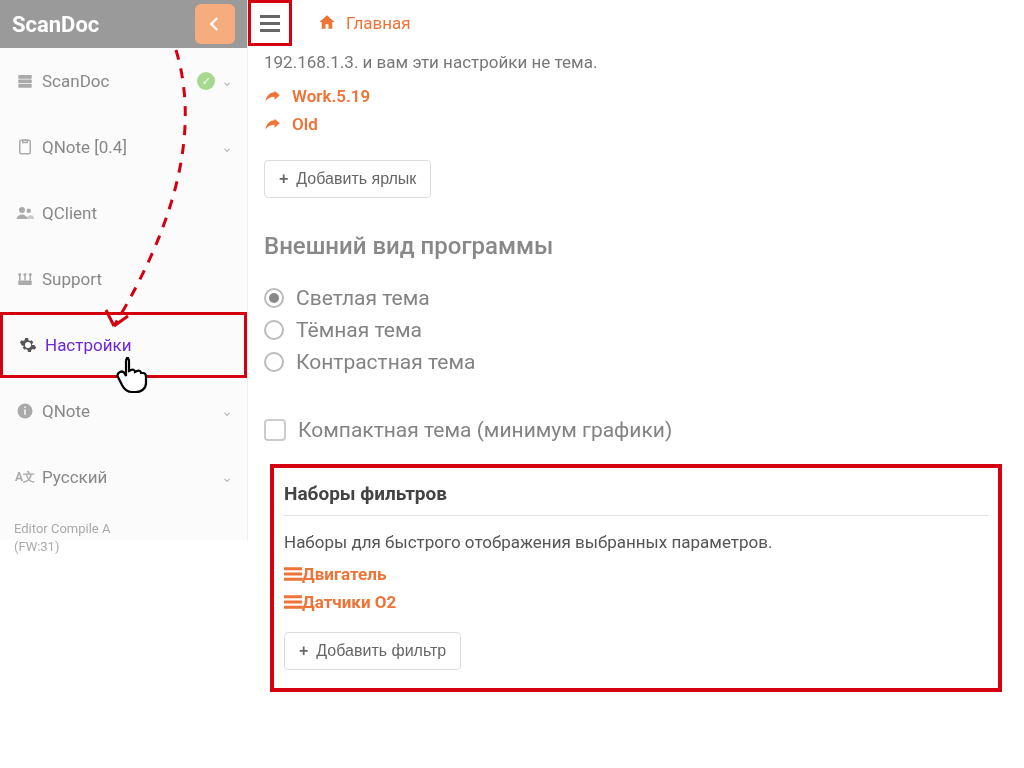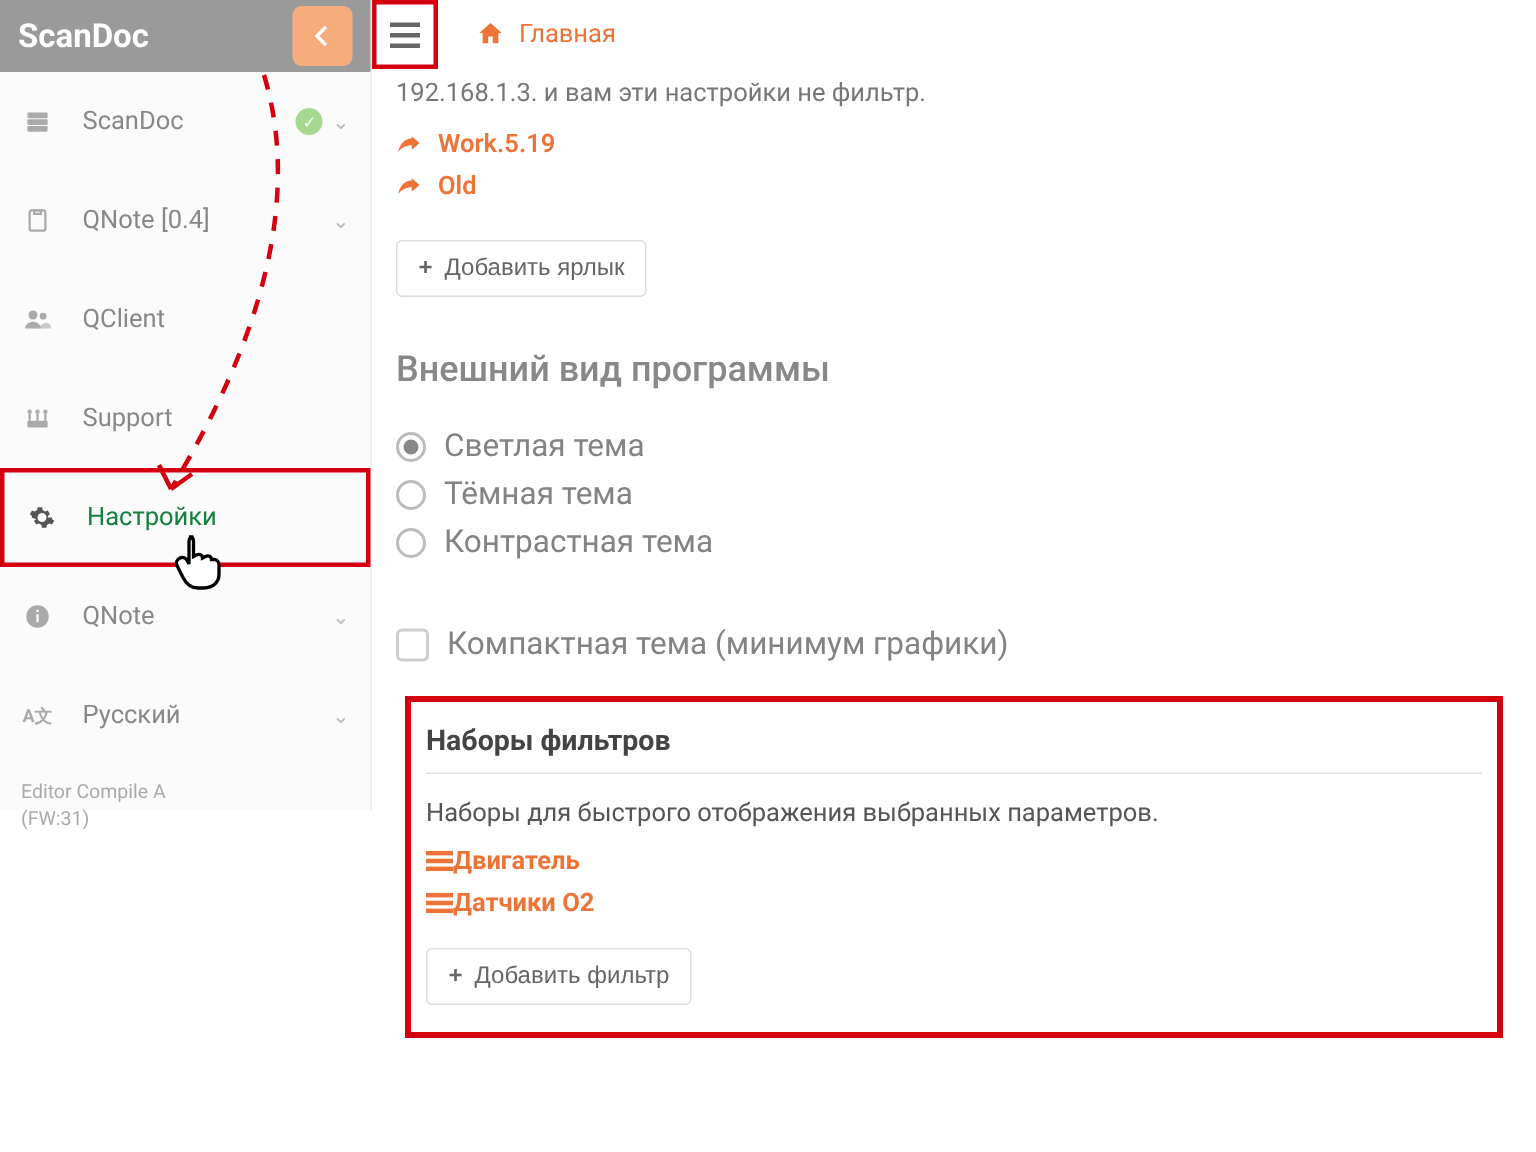--- a/index.html
+++ b/index.html
@@ -1,21 +1,21 @@
 <!DOCTYPE html>
 <html><head>
 <meta charset="utf-8">
 <style>
   * { box-sizing: border-box; margin: 0; padding: 0; }
   body { font-family: -apple-system, BlinkMacSystemFont, "Segoe UI", Roboto, sans-serif; width:1024px; height:768px; overflow:hidden; background:#fff; color:#555; position:relative; }
   .sidebar { position:absolute; left:0; top:0; width:248px; height:540px; background:#fbfbfb; border-right:1px solid #eee;}
   .sidebar-header { height:48px; background:#9a9a9a; display:flex; align-items:center; padding:0 12px; color:#fff; font-size:22px; font-weight:700; justify-content:space-between;}
   .back-btn { width:40px; height:40px; background:#f7ac7e; border-radius:6px; display:flex; align-items:center; justify-content:center; color:#fff; cursor:pointer;}
   .sidebar-item { display:flex; align-items:center; padding:0 14px; height:66px; color:#888; font-size:17px; cursor:pointer; position:relative;}
-  .sidebar-item .icn { width:22px; display:flex; align-items:center; justify-content:center; margin-right:19px; color:#999; }
+  .sidebar-item .icn { width:22px; display:flex; align-items:center; justify-content:center; margin-right:6px; color:#999; }
   .sidebar-item .lbl { flex:1; }
   .sidebar-item .chev { color:#bbb; font-size:14px; }
   .sidebar-item .ok { width:18px;height:18px;border-radius:50%;background:#a7d88f;display:inline-flex;align-items:center;justify-content:center;color:#fff;font-size:11px;margin-right:6px;}
   .highlight-settings { border:3px solid #d4000f; }
   .footer-txt { font-size:13px; color:#aaa; padding:10px 14px; line-height:1.4;}
 
   .main { position:absolute; left:248px; top:0; right:0; height:768px; background:#fff; }
   .topbar { height:48px; display:flex; align-items:center; padding:0 10px; }
   .burger-box { width:44px; height:46px; border:3px solid #d4000f; display:flex; align-items:center; justify-content:center; margin-right:12px; cursor:pointer; position:absolute; left:0; top:0;}
   .burger { display:flex; flex-direction:column; gap:4px;}
@@ -100,21 +100,21 @@
     </span>
     <span class="lbl">Support</span>
   </div>
 
   <div class="sidebar-item highlight-settings">
     <span class="icn" style="color:#555">
       <svg width="18" height="18" viewBox="0 0 24 24" fill="#555">
           <path d="M12 8a4 4 0 100 8 4 4 0 000-8zm9 4a8 8 0 01-.1 1.3l2 1.6-2 3.4-2.4-1a8 8 0 01-2.2 1.3l-.4 2.6h-4l-.4-2.6a8 8 0 01-2.2-1.3l-2.4 1-2-3.4 2-1.6A8 8 0 013 12c0-.4 0-.9.1-1.3l-2-1.6 2-3.4 2.4 1A8 8 0 017.7 5.4L8.1 2.8h4l.4 2.6a8 8 0 012.2 1.3l2.4-1 2 3.4-2 1.6c.1.4.1.9.1 1.3z"></path>
         </svg>
     </span>
-    <span class="lbl" style="color:#15803d">Настройки</span>
+    <span class="lbl" style="color:#6d28d9">Настройки</span>
   </div>
 
   <div class="sidebar-item">
     <span class="icn">
       <svg width="18" height="18" viewBox="0 0 24 24" fill="#aaa">
           <circle cx="12" cy="12" r="10"></circle>
           <rect x="11" y="10" width="2" height="7" fill="#fbfbfb"></rect>
           <rect x="11" y="6" width="2" height="2" fill="#fbfbfb"></rect>
         </svg>
     </span>
@@ -156,21 +156,21 @@
       <span class="home-icn">
         <svg width="18" height="18" viewBox="0 0 24 24" fill="#ee7336">
             <path d="M12 3l10 9h-3v9h-5v-6H10v6H5v-9H2z"></path>
           </svg>
       </span>
       <span>Главная</span>
     </div>
   </div>
 
   <div class="content">
-    <div class="ip-line">192.168.1.3. и вам эти настройки не фильтр.</div>
+    <div class="ip-line">192.168.1.3. и вам эти настройки не тема.</div>
 
     <div class="shortcut">
       <svg width="18" height="18" viewBox="0 0 24 24" fill="#ee7336">
           <path d="M14 5l7 6-7 6v-4c-5 0-9 2-12 6 1-6 5-12 12-12V5z"></path>
         </svg>
       <span>Work.5.19</span>
     </div>
     <div class="shortcut">
       <svg width="18" height="18" viewBox="0 0 24 24" fill="#ee7336">
           <path d="M14 5l7 6-7 6v-4c-5 0-9 2-12 6 1-6 5-12 12-12V5z"></path>

